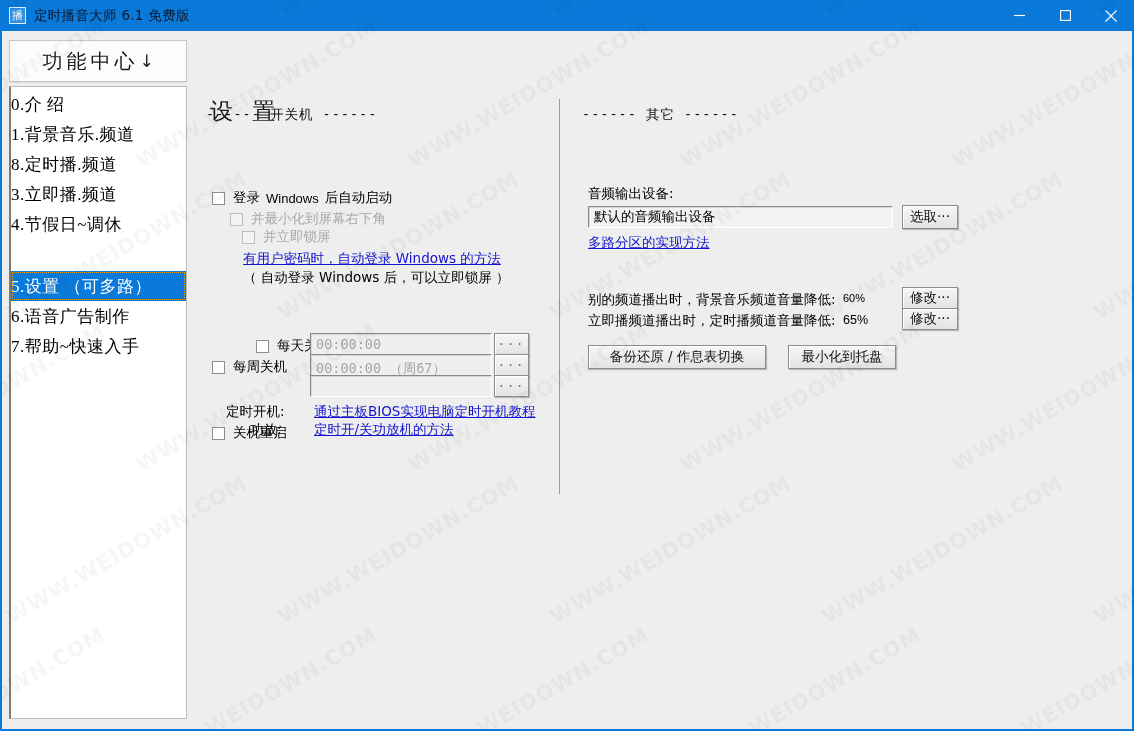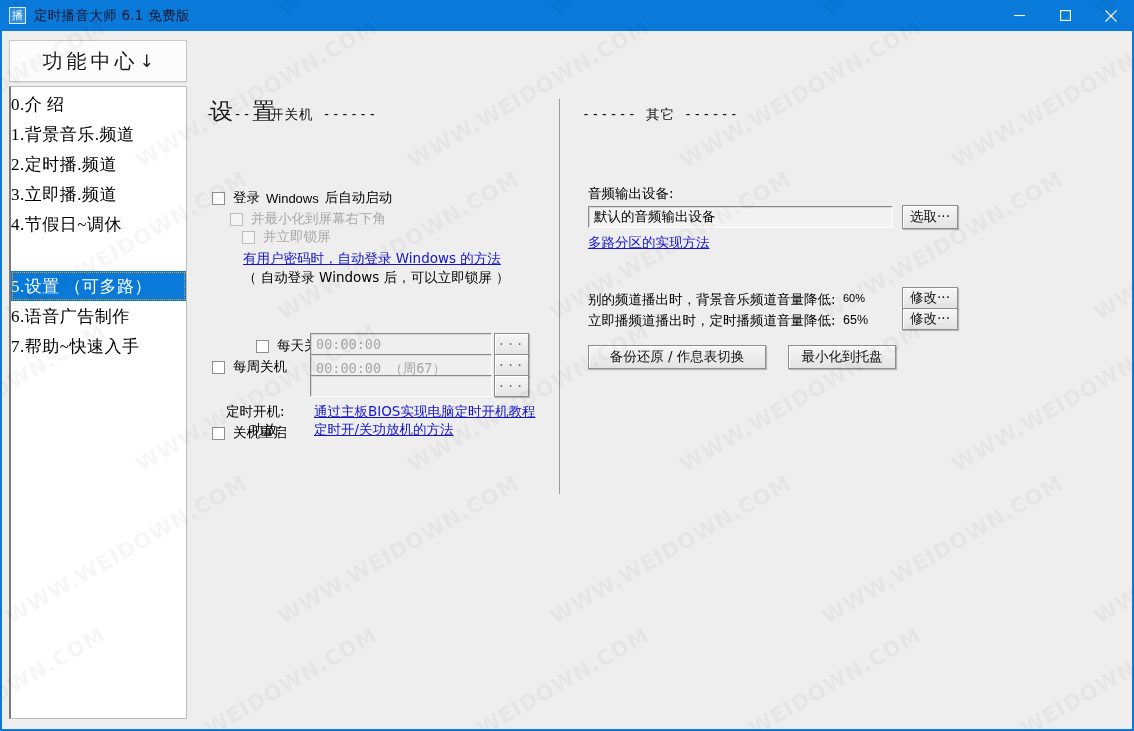--- a/index.html
+++ b/index.html
@@ -223,21 +223,21 @@
   </div>
 
   <div id="sidebar">
     <div id="func-center">
       <span>功能中心</span>
       <span class="arrow">↓</span>
     </div>
     <div id="nav-list">
       <div class="nav-item">0.介 绍</div>
       <div class="nav-item">1.背景音乐.频道</div>
-      <div class="nav-item">2.定时播.频道</div>
+      <div class="nav-item">8.定时播.频道</div>
       <div class="nav-item">3.立即播.频道</div>
       <div class="nav-item">4.节假日~调休</div>
       <div class="nav-item selected">5.设置 （可多路）</div>
       <div class="nav-item">6.语音广告制作</div>
       <div class="nav-item">7.帮助~快速入手</div>
     </div>
   </div>
 
   <div id="main">
 

